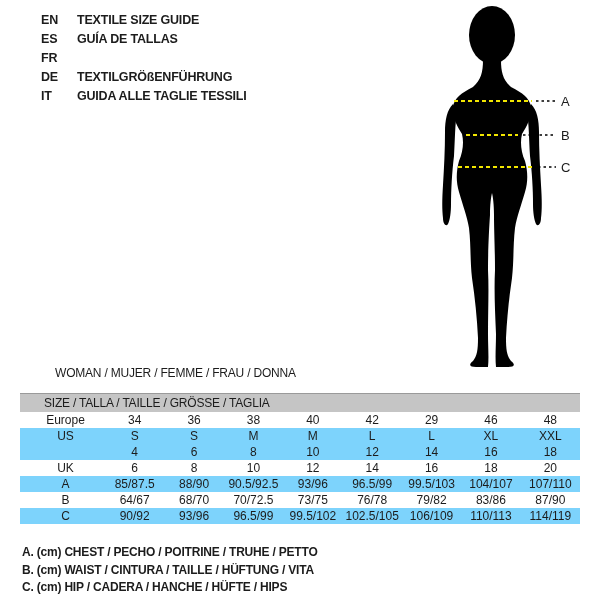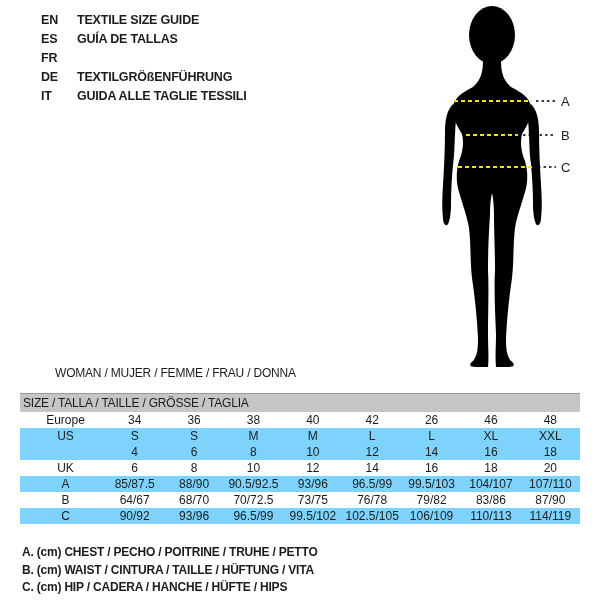--- a/index.html
+++ b/index.html
@@ -14,21 +14,21 @@
   .lang-label{white-space:nowrap;}
   
   .figure{position:absolute;left:430px;top:0;width:170px;height:380px;}
   .figure text{font-family:"Liberation Sans", sans-serif;font-size:13px;fill:#1c1c1c;}
   
   .section-title{position:absolute;left:22px;top:366px;font-size:12px;font-weight:normal;letter-spacing:-0.2px;white-space:nowrap;margin-left:33px;}
   
   .size-table{position:absolute;left:20px;top:393px;width:560px;font-size:12px;}
   .thead{
     height:19px;line-height:19px;background:#c5c5c5;border-top:1px solid #9a9a9a;
-    padding-left:3px;box-sizing:border-box;letter-spacing:-0.2px;white-space:nowrap;
+    padding-left:24px;box-sizing:border-box;letter-spacing:-0.2px;white-space:nowrap;
   }
   .trow{display:grid;grid-template-columns:85px repeat(8,1fr);height:16px;line-height:16px;}
   .trow.shade{background:#7dd3fc;}
   .tcell{text-align:center;white-space:nowrap;overflow:visible;}
   .tlabel{text-align:center;padding-left:6px;}
   
   .legend{position:absolute;left:22px;top:544px;}
   .legend-line{height:17.5px;line-height:17.5px;font-size:12px;font-weight:bold;letter-spacing:-0.2px;white-space:nowrap;}
 </style>
 </head>
@@ -125,21 +125,21 @@
   <div class="size-table">
     <div class="thead">SIZE / TALLA / TAILLE / GRÖSSE / TAGLIA</div>
     <div>
         <div class="trow">
           <div class="tcell tlabel">Europe</div>
           <div class="tcell">34</div>
           <div class="tcell">36</div>
           <div class="tcell">38</div>
           <div class="tcell">40</div>
           <div class="tcell">42</div>
-          <div class="tcell">26</div>
+          <div class="tcell">29</div>
           <div class="tcell">46</div>
           <div class="tcell">48</div>
         </div>
         <div class="trow shade">
           <div class="tcell tlabel">US</div>
           <div class="tcell">S</div>
           <div class="tcell">S</div>
           <div class="tcell">M</div>
           <div class="tcell">M</div>
           <div class="tcell">L</div>

